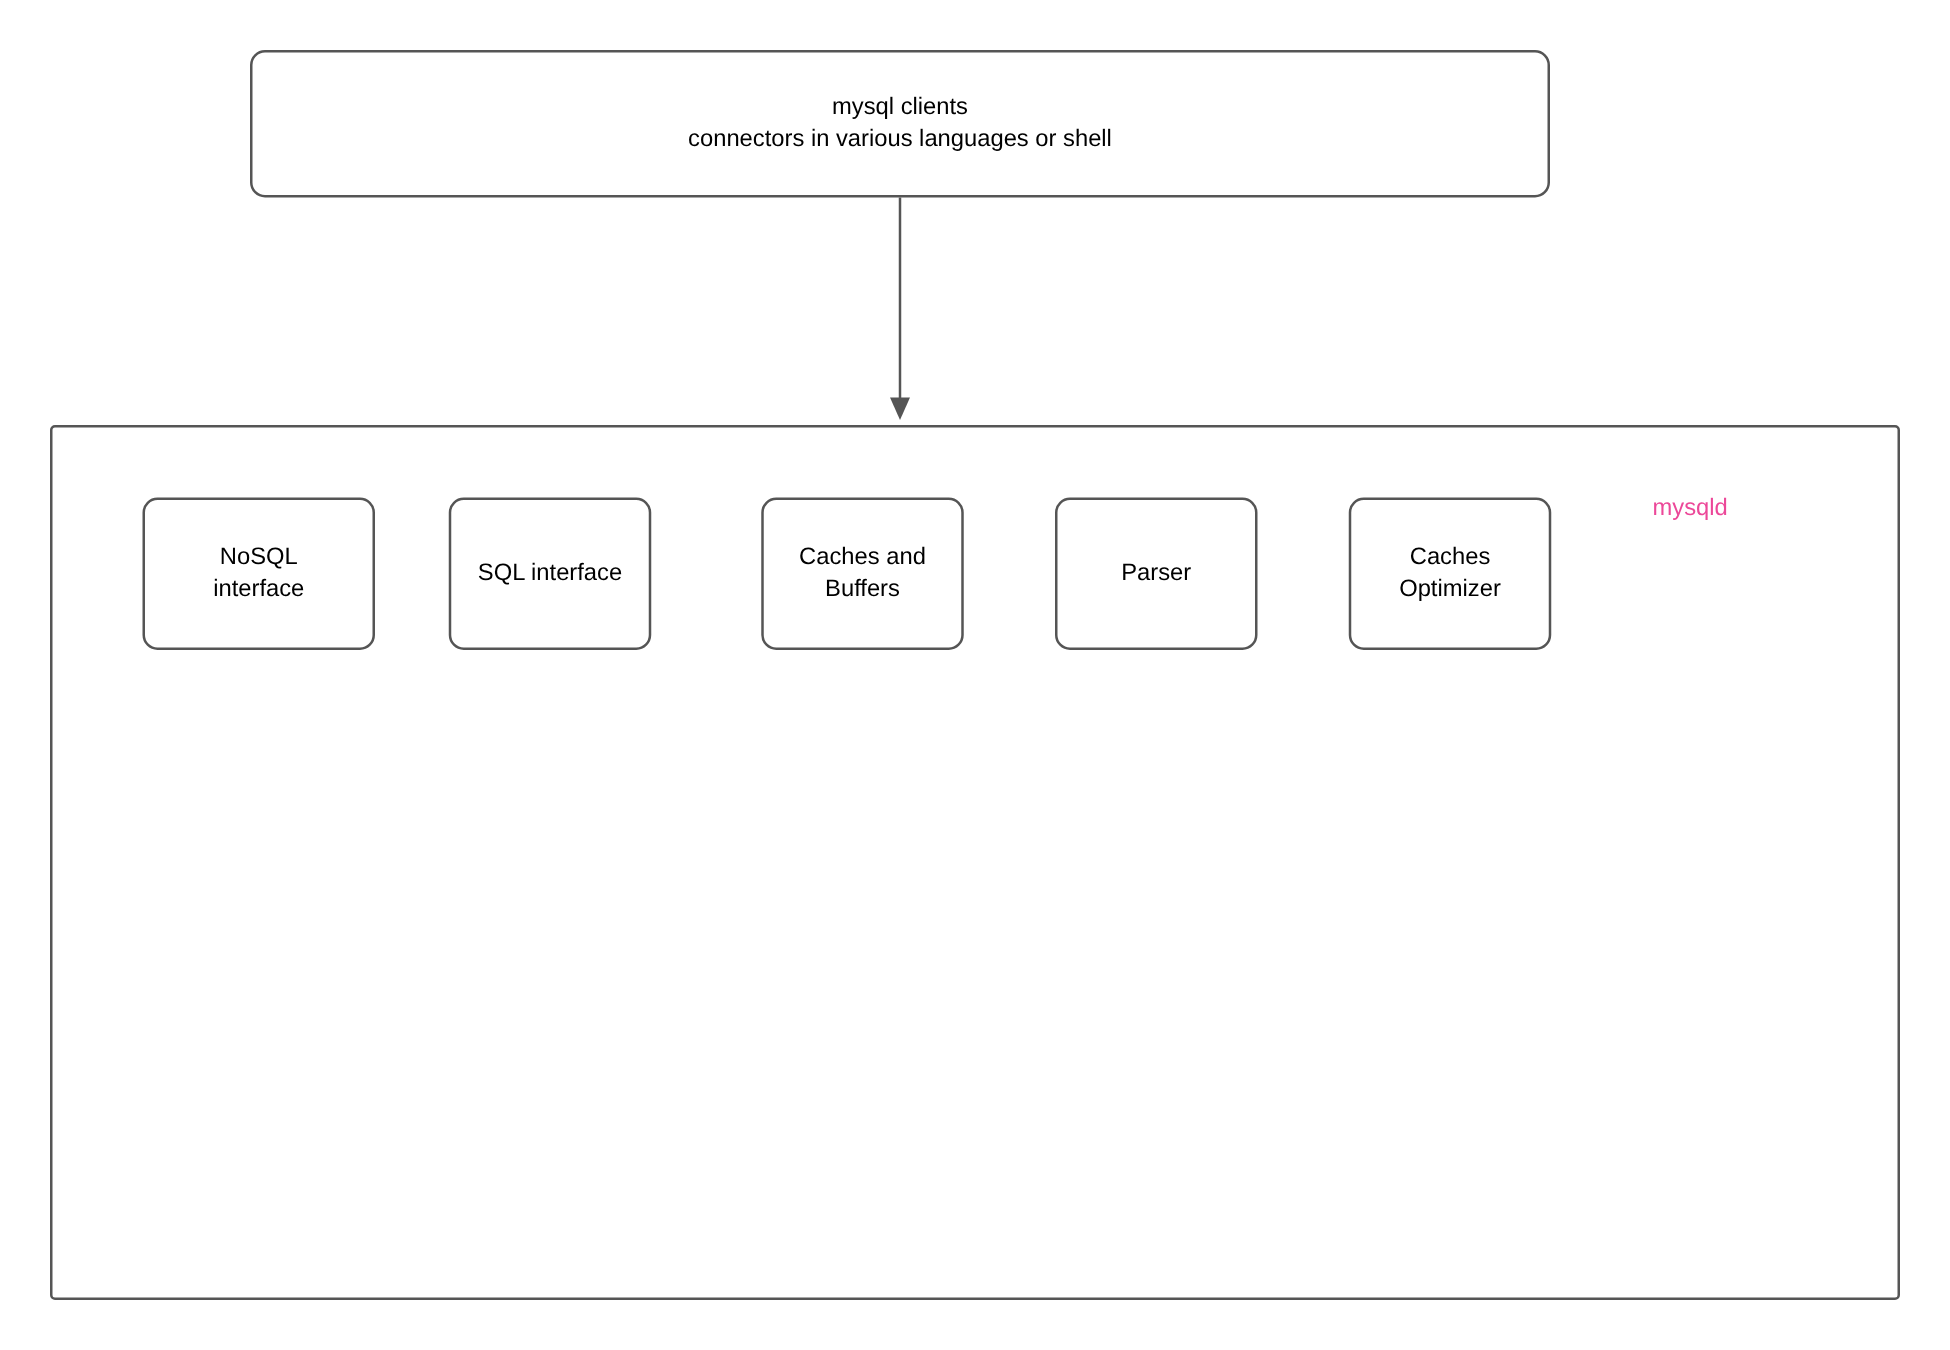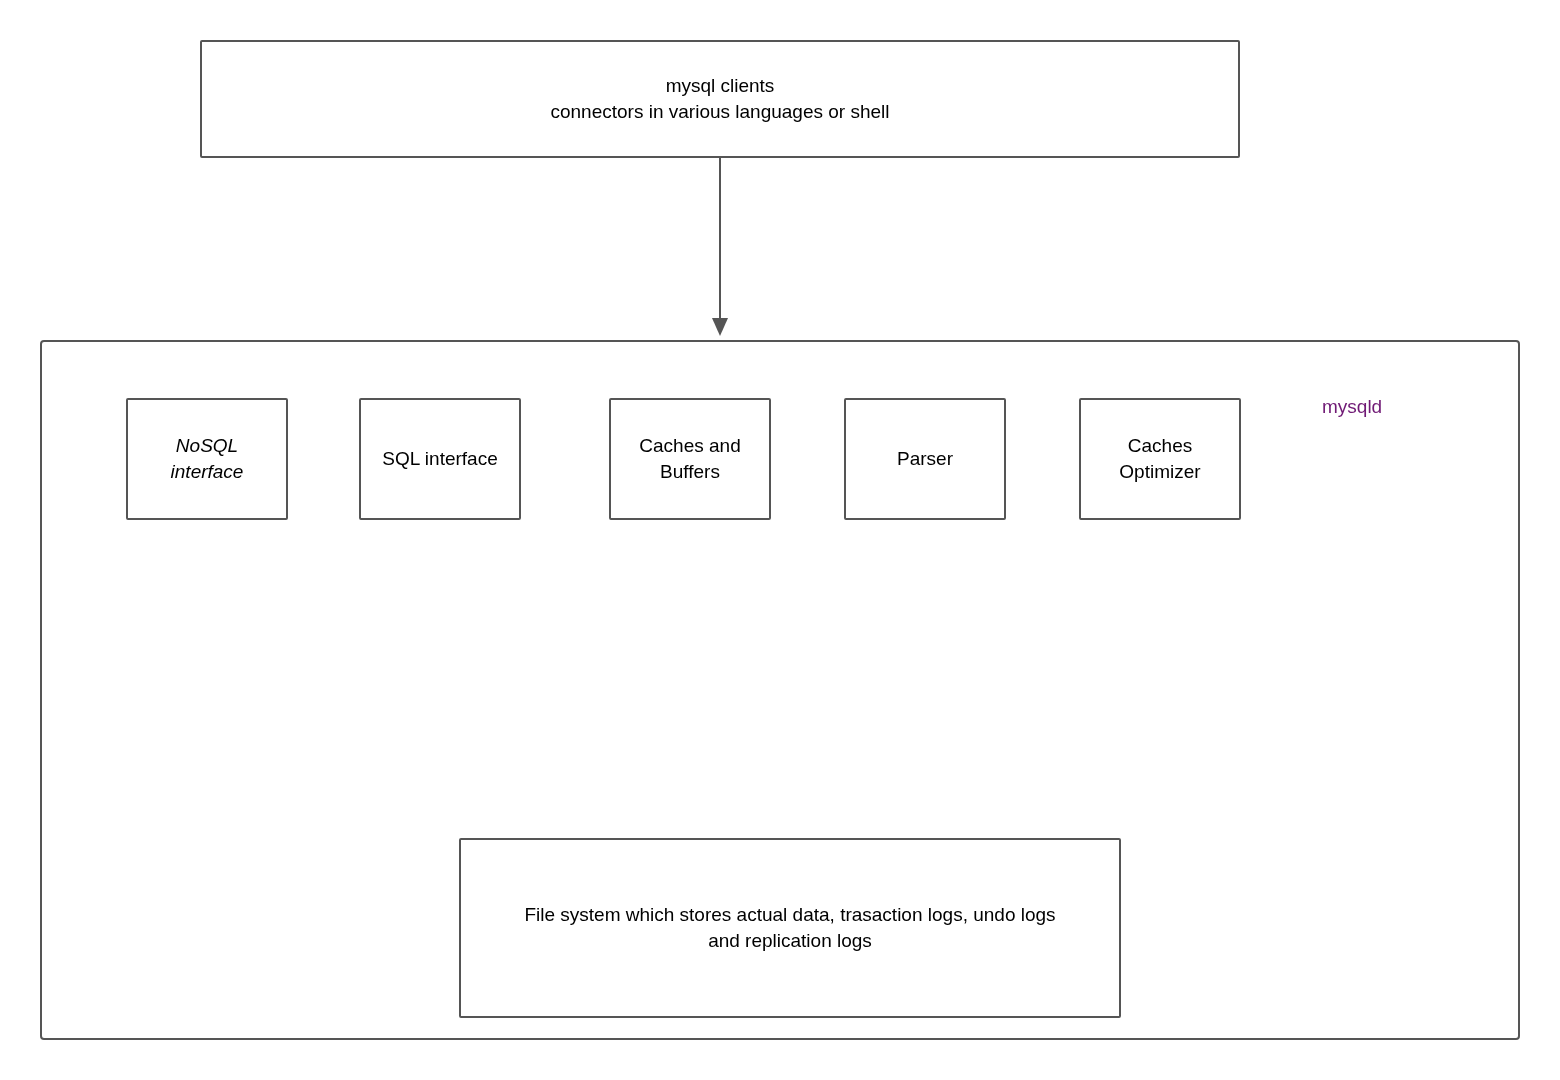--- a/index.html
+++ b/index.html
@@ -16,21 +16,21 @@
     overflow: hidden;
   }
   .canvas {
     position: absolute;
     inset: 0;
   }
   .box {
     position: absolute;
     box-sizing: border-box;
     border: 2px solid #555555;
-    border-radius: 2px;
+    border-radius: 12px;
     background: #ffffff;
     display: flex;
     align-items: center;
     justify-content: center;
     text-align: center;
     line-height: 1.35;
     white-space: pre-line;
   }
   
   #clients-box {
@@ -48,28 +48,28 @@
     height: 700px;
     border-radius: 4px;
     align-items: flex-start;
     justify-content: flex-start;
   }
   #mysqld-label {
     position: absolute;
     left: 1322px;
     top: 396px;
     font-size: 19px;
-    color: #701a75;
+    color: #ec4899;
   }
   .small-box {
     top: 398px;
     height: 122px;
     font-size: 19px;
   }
-  #nosql-box   { left: 126px; width: 162px; font-style: italic; }
+  #nosql-box   { left: 114px; width: 186px; }
   #sql-box     { left: 359px; width: 162px; }
   #caches-box  { left: 609px; width: 162px; }
   #parser-box  { left: 844px; width: 162px; }
   #optimizer-box { left: 1079px; width: 162px; }
 
   #storage-box {
     left: 459px;
     top: 617px;
     width: 662px;
     height: 180px;
@@ -115,16 +115,14 @@
 
   <div class="box small-box" id="caches-box">Caches and
 Buffers</div>
 
   <div class="box small-box" id="parser-box">Parser</div>
 
   <div class="box small-box" id="optimizer-box">Caches
 Optimizer</div>
 
 
-  <div class="box" id="filesystem-box">File system which stores actual data, trasaction logs, undo logs
-and replication logs</div>
 
 </div>
 
 </body></html>

